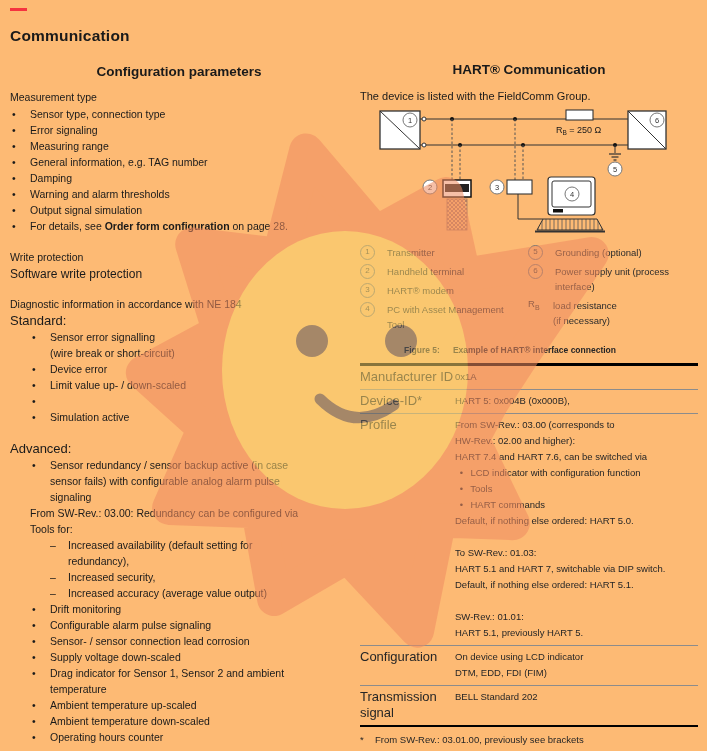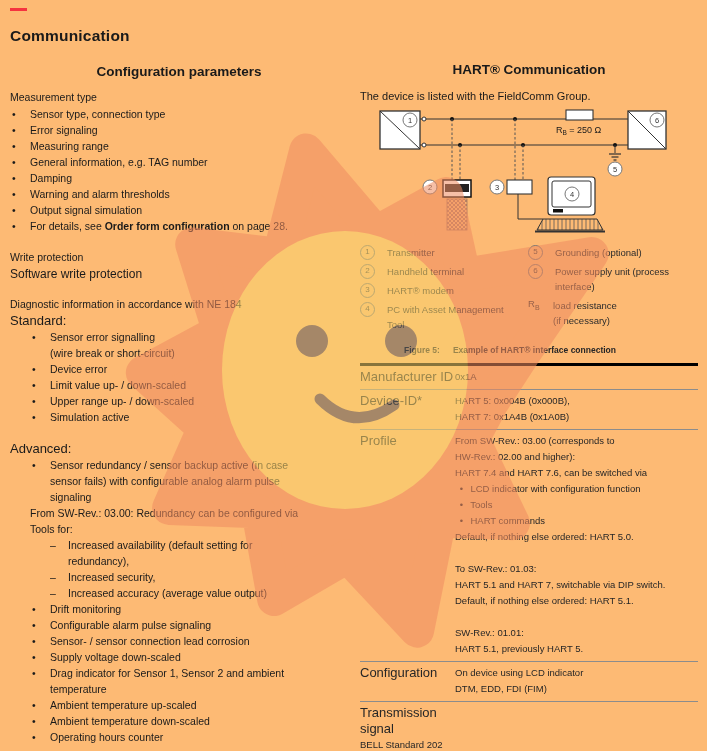--- a/index.html
+++ b/index.html
@@ -34,21 +34,21 @@
   .leg-num{flex:none;width:13px;height:13px;border:1px solid #737373;border-radius:50%;
            font-size:8px;line-height:12px;text-align:center;color:#3c3c3c;margin-top:0;}
   .leg-sym{flex:none;width:15px;font-size:9.5px;color:#2b2b2b;}
   .leg-sym sub{font-size:7px;}
   .leg-text{font-size:9.5px;line-height:15px;color:#2b2b2b;margin-left:12px;white-space:pre-line;}
   .caption{margin-top:9px;font-size:8.5px;font-weight:bold;color:#262626;padding-left:44px;}
   .caption .cap-label{margin-right:13px;}
 
   .dtable{margin-top:8px;border-top:3px solid #000;border-bottom:2.5px solid #000;}
   .trow{display:flex;border-bottom:1px solid #8c8c8c;padding:3px 0 4px 0;}
-  .trow:last-child{border-bottom:none;flex-direction:column;}
+  .trow:last-child{border-bottom:none;}
   .tlabel{flex:none;width:95px;font-size:13px;line-height:16px;color:#262626;}
   .tvalue{flex:1;}
   .tline{font-size:9.5px;line-height:16px;min-height:16px;color:#262626;}
   .footnote{display:flex;margin-top:6px;font-size:9.5px;line-height:14px;color:#262626;}
   .footnote .fn-marker{flex:none;width:15px;}
 
   
   .watermark{position:absolute;left:0;top:0;z-index:9;opacity:.55;pointer-events:none;}
 </style>
 </head>
@@ -123,21 +123,20 @@
           <span class="txt">Device error</span>
         </div>
 
         <div class="b-row">
           <span class="blt">•</span>
           <span class="txt">Limit value up- / down-scaled</span>
         </div>
 
         <div class="b-row">
           <span class="blt">•</span>
-          <span class="txt">Upper range up- / down-scaled</span>
         </div>
 
         <div class="b-row">
           <span class="blt">•</span>
           <span class="txt">Simulation active</span>
         </div>
       </div>
 
     <div class="gap-m"></div>
     <div class="plain-label">Advanced:</div>
@@ -360,21 +359,20 @@
               <div class="tline">0x1A</div>
             </div>
         </div>
 
         <div class="trow">
           <div class="tlabel">Device-ID*</div>
           <div class="tvalue">
 
               <div class="tline">HART 5: 0x004B (0x000B),</div>
 
-              <div class="tline">HART 7: 0x1A4B (0x1A0B)</div>
             </div>
         </div>
 
         <div class="trow">
           <div class="tlabel">Profile</div>
           <div class="tvalue">
 
               <div class="tline">From SW-Rev.: 03.00 (corresponds to</div>
 
               <div class="tline">HW-Rev.: 02.00 and higher):</div>

